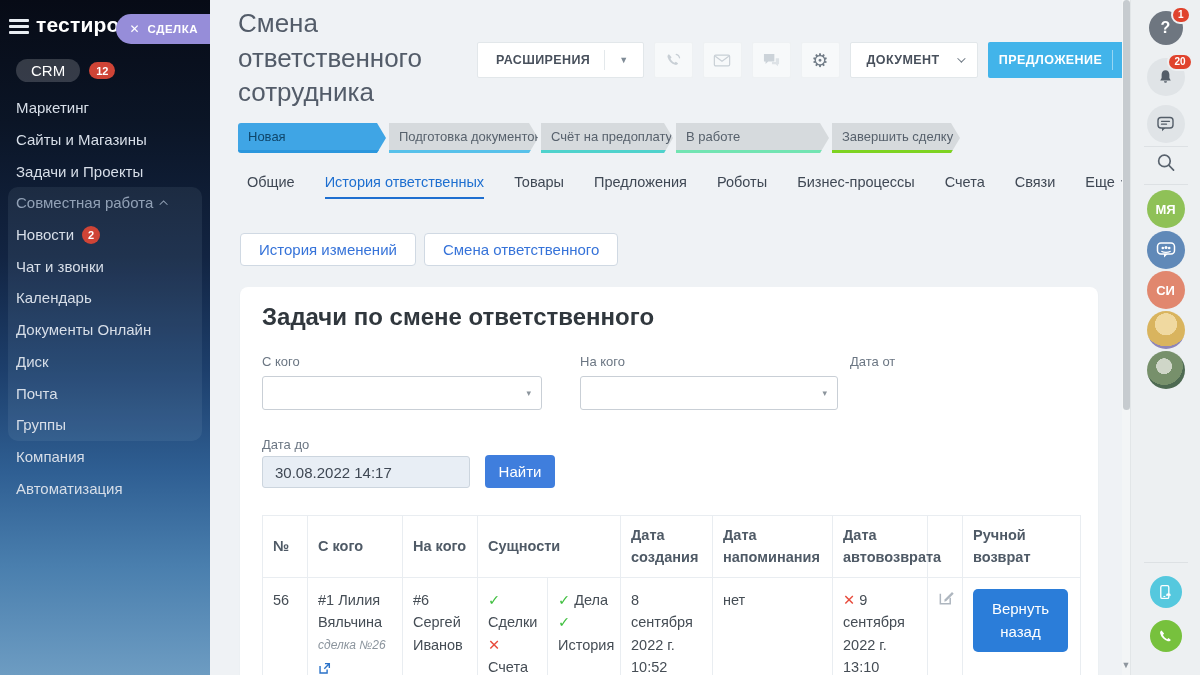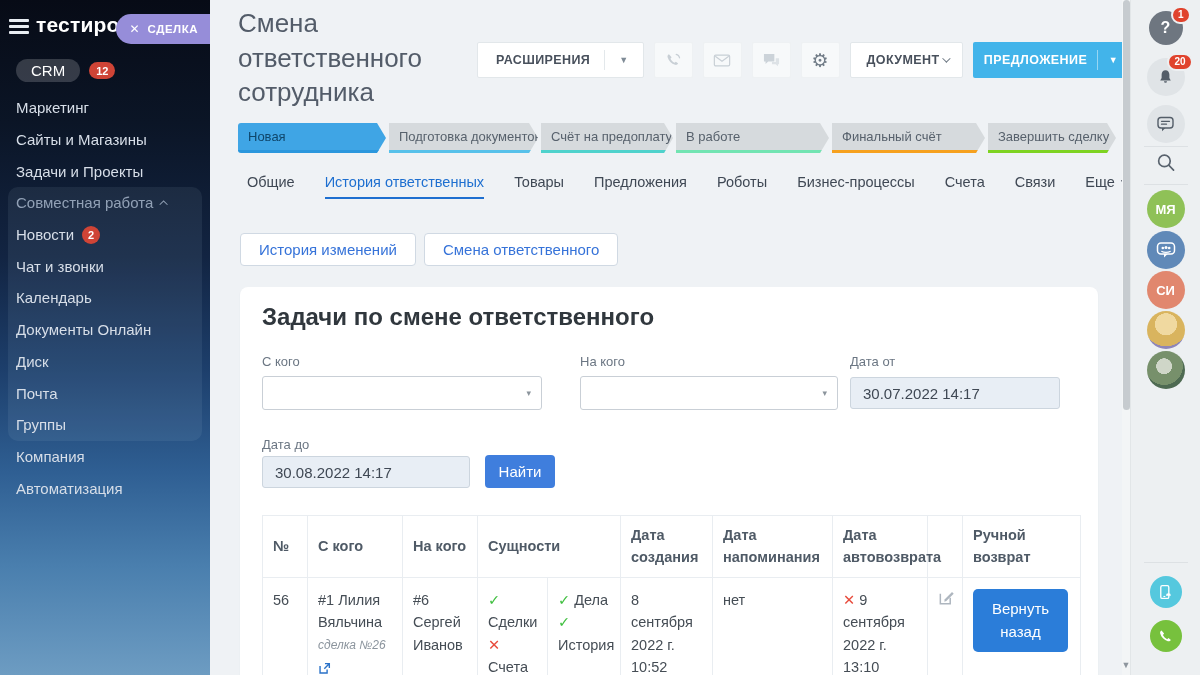--- a/index.html
+++ b/index.html
@@ -37,21 +37,21 @@
   .subtitle { font-size:14px; color:#525c69; border-bottom:1px dashed #b8bfc6; cursor:pointer; }
   .tri-down { display:inline-block; font-size:9px; color:#9aa3ac; margin-left:3px; }
 
   .hdr-actions { position:absolute; left:267px; top:42px; display:flex; gap:10px; }
   .btn-white { height:36px; background:#fff; border:1px solid #e2e7ea; border-radius:2px; display:flex; align-items:center; color:#48505c; font-size:12.5px; font-weight:700; letter-spacing:.4px; cursor:pointer; }
   .btn-ext { padding:0 0 0 18px; }
   .btn-ext .sep { width:1px; height:20px; background:#e3e8eb; margin:0 0 0 14px; }
   .btn-ext .arr { padding:0 14px; font-size:9px; color:#7f8b96; }
   .icon-btn { width:39px; height:36px; background:#f7f9fa; border:1px solid #eef1f3; border-radius:2px; display:flex; align-items:center; justify-content:center; cursor:pointer; }
   .gear-glyph { font-size:19px; color:#717c87; line-height:1; }
-  .btn-doc { padding:0 14px 0 16px; gap:3px; }
+  .btn-doc { padding:0 14px 0 16px; gap:18px; }
   .chev { display:inline-block; width:6px; height:6px; border-right:1.6px solid #6d7883; border-bottom:1.6px solid #6d7883; transform:rotate(45deg) translateY(-2px); }
   .btn-offer { height:36px; width:155px; background:#42b4ea; border-radius:2px; display:flex; align-items:center; color:#fff; font-size:12.5px; font-weight:700; letter-spacing:.4px; cursor:pointer; }
   .btn-offer .lbl { flex:1; text-align:center; }
   .btn-offer .sep { width:1px; height:20px; background:rgba(255,255,255,.45); }
   .btn-offer .arr { width:30px; text-align:center; font-size:9px; }
 
   
   .stages { position:absolute; left:28px; top:123px; display:flex; }
   .stage { height:30px; display:flex; align-items:center; padding:0 10px; font-size:13px; color:#57616c; background:#d6dadd;
     border-bottom:3px solid transparent; margin-right:3px;
@@ -207,21 +207,20 @@
         <span class="sep"></span>
         <span class="arr">▼</span>
       </div>
     </div>
 
     <div class="stages">
       <div class="stage active" style="width:148px">Новая</div>
       <div class="stage s1" style="width:149px">Подготовка документов</div>
       <div class="stage s2" style="width:132px">Счёт на предоплату</div>
       <div class="stage s3" style="width:153px">В работе</div>
-      <div class="stage s4" style="width:153px">Финальный счёт</div>
       <div class="stage s5" style="width:128px">Завершить сделку</div>
     </div>
 
     <div class="tabs">
       <span class="tab">Общие</span>
       <span class="tab active">История ответственных</span>
       <span class="tab">Товары</span>
       <span class="tab">Предложения</span>
       <span class="tab">Роботы</span>
       <span class="tab">Бизнес-процессы</span>
@@ -245,21 +244,20 @@
       <div class="f-select" style="left:22px; top:89px; width:280px">
           <span class="tri-down">▾</span>
         </div>
 
       <span class="f-label" style="left:340px; top:67px">На кого</span>
       <div class="f-select" style="left:340px; top:89px; width:258px">
           <span class="tri-down">▾</span>
         </div>
 
       <span class="f-label" style="left:610px; top:67px">Дата от</span>
-      <input class="f-input" style="left: 610px; top: 90px; width: 210px;" value="30.07.2022 14:17">
 
       <span class="f-label" style="left:22px; top:150px">Дата до</span>
       <input class="f-input" style="left: 22px; top: 169px; width: 208px;" value="30.08.2022 14:17">
 
       <button class="btn-find">Найти</button>
 
       <table class="tbl">
         <colgroup>
           <col style="width:45px">
             <col style="width:95px">

